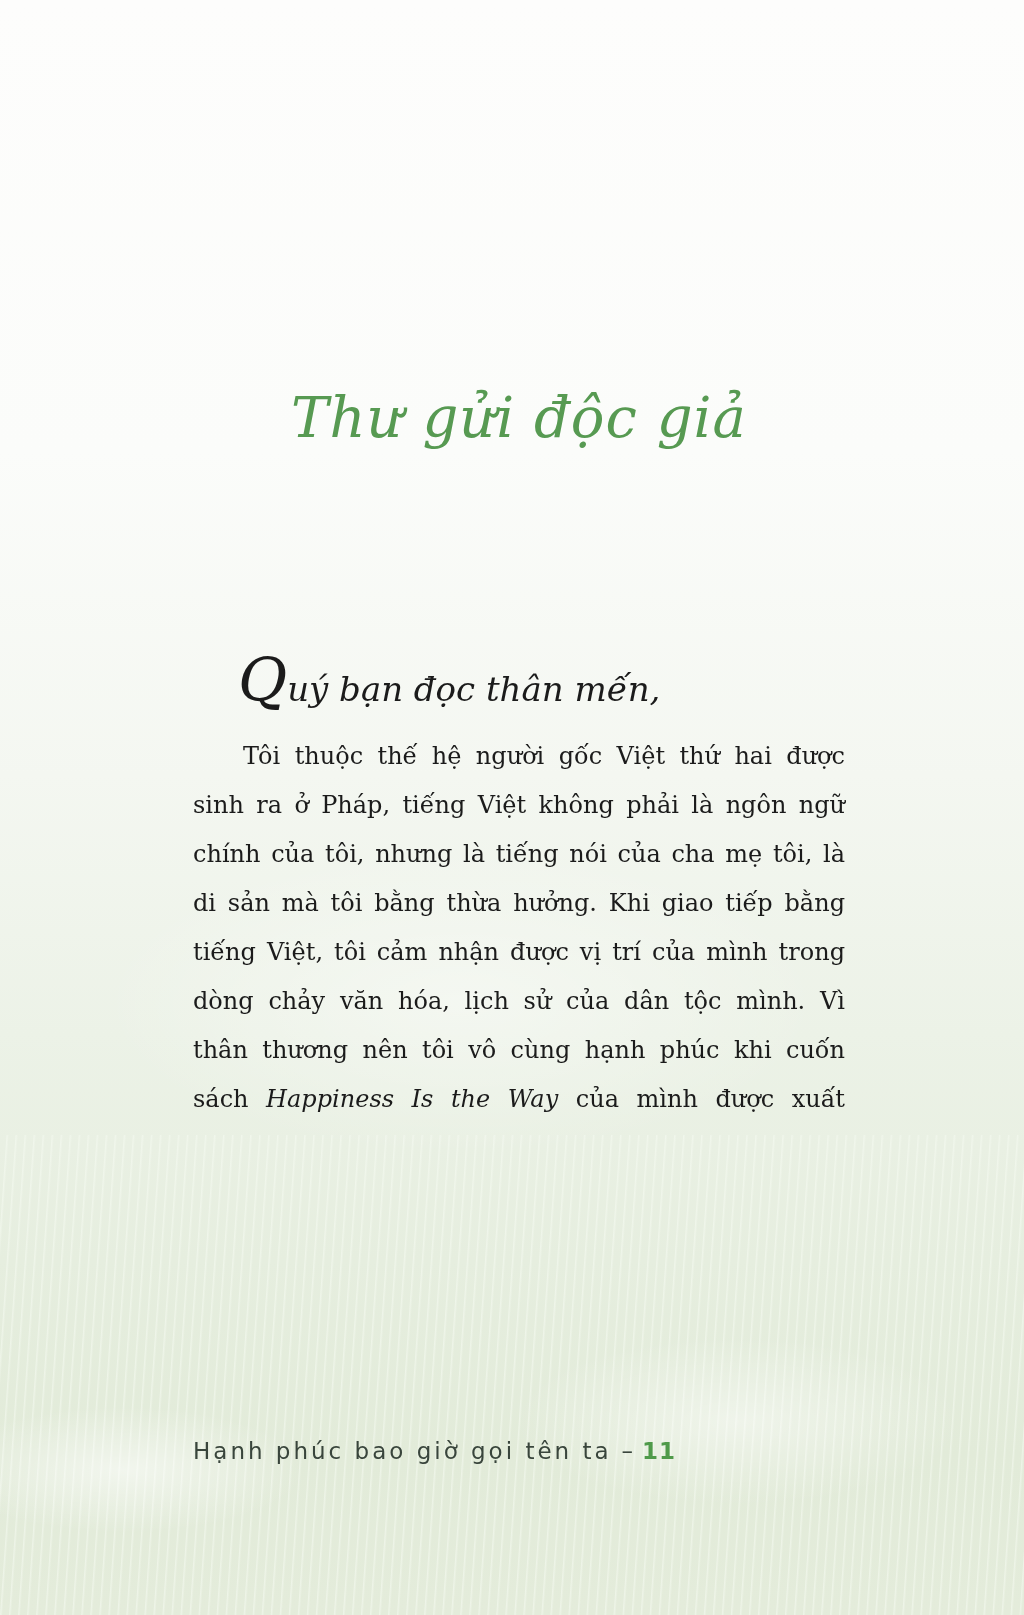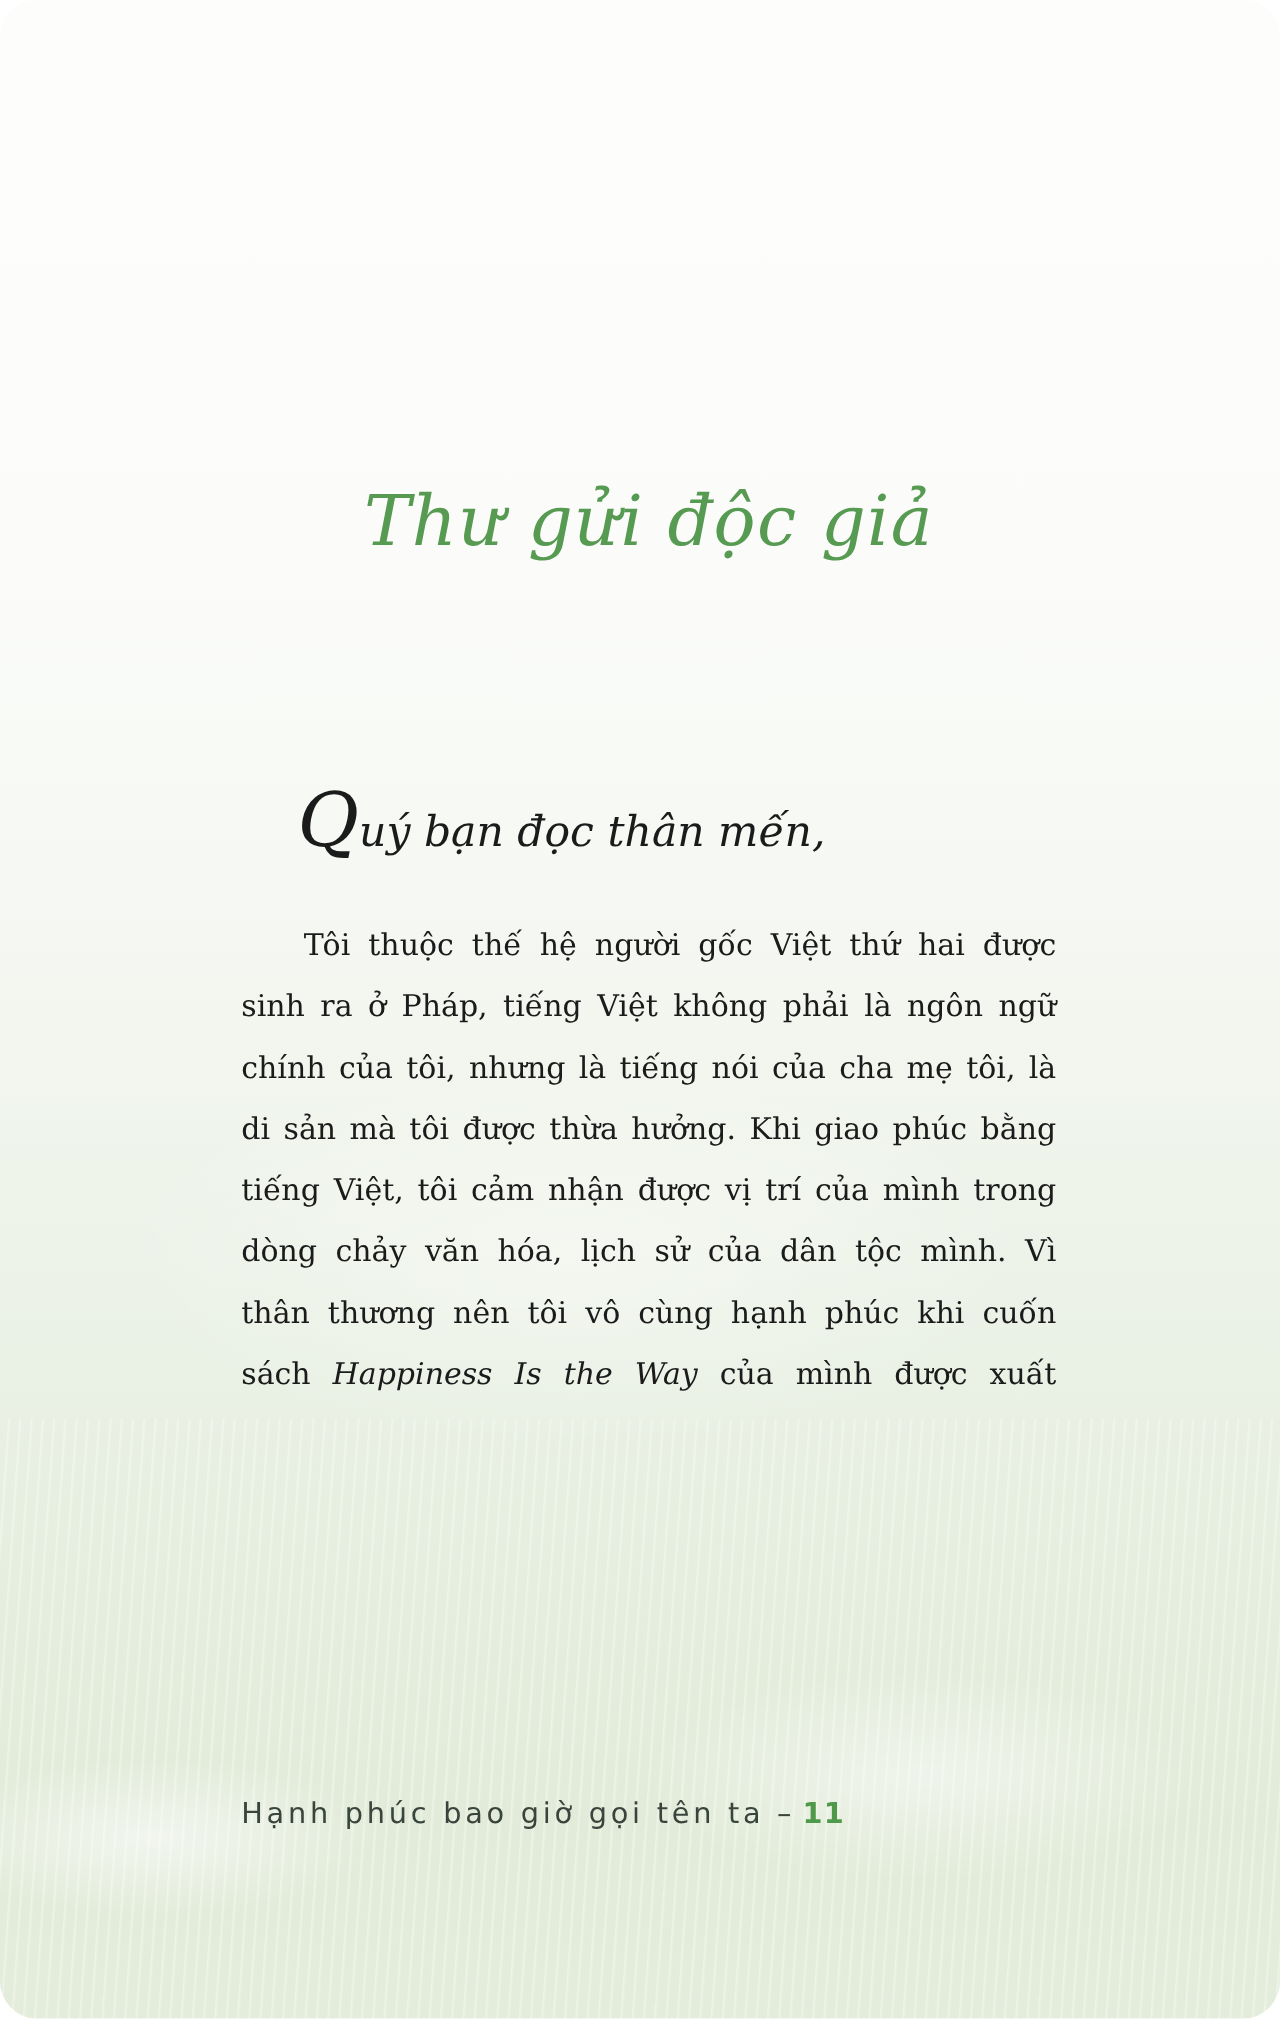--- a/index.html
+++ b/index.html
@@ -27,39 +27,38 @@
         var(--background-top, #fdfdfc) 0%,
         #fbfcfa 28%,
         #f4f7f1 48%,
         #ecf2e7 64%,
         #e6eedf 78%,
         var(--background-bottom-green, #e2ebd9) 90%,
         #e4ecdb 100%);
     background-repeat: no-repeat;
     background-size: auto, auto, auto, 100% 480px, 100% 100%;
     background-position: 0 0, 0 0, 0 0, 0 1135px, 0 0;
-    border-radius: 30px;
   }
 
   .title-block {
     position: absolute;
     top: 384px;
     left: 186px;
     width: 666px;
     text-align: center;
     color: var(--title-green, #579a52);
     font-style: italic;
     font-size: 56px;
     line-height: 67px;
     letter-spacing: 1px;
   }
 
   .salutation {
     position: absolute;
-    top: 626px;
+    top: 649px;
     left: 238px;
     font-style: italic;
     font-size: 34px;
     line-height: 62px;
     white-space: nowrap;
   }
   .salutation .initial {
     font-size: 60px;
   }
 
@@ -107,21 +106,21 @@
   <header class="title-block">
     <div class="title-line">Thư gửi độc giả</div>
   </header>
 
   <div class="salutation"><span class="initial">Q</span><span>uý bạn đọc thân mến,</span></div>
 
   <div class="body-paragraph">
       <div class="para-line indent"><span>Tôi thuộc thế hệ người gốc Việt thứ hai được</span></div>
       <div class="para-line"><span>sinh ra ở Pháp, tiếng Việt không phải là ngôn ngữ</span></div>
       <div class="para-line"><span>chính của tôi, nhưng là tiếng nói của cha mẹ tôi, là</span></div>
-      <div class="para-line"><span>di sản mà tôi được thừa hưởng. Khi giao phúc bằng</span></div>
+      <div class="para-line"><span>di sản mà tôi bằng thừa hưởng. Khi giao tiếp bằng</span></div>
       <div class="para-line"><span>tiếng Việt, tôi cảm nhận được vị trí của mình trong</span></div>
       <div class="para-line"><span>dòng chảy văn hóa, lịch sử của dân tộc mình. Vì</span></div>
       <div class="para-line"><span>thân thương nên tôi vô cùng hạnh phúc khi cuốn</span></div>
       <div class="para-line"><span>sách </span><span class="seg-italic">Happiness Is the Way</span><span> của mình được xuất</span></div>
       <div class="para-line"></div>
     </div>
 
   <footer class="footer">
     <span>Hạnh phúc bao giờ gọi tên ta</span><span class="sep">–</span><span class="page-number">11</span>
   </footer>

